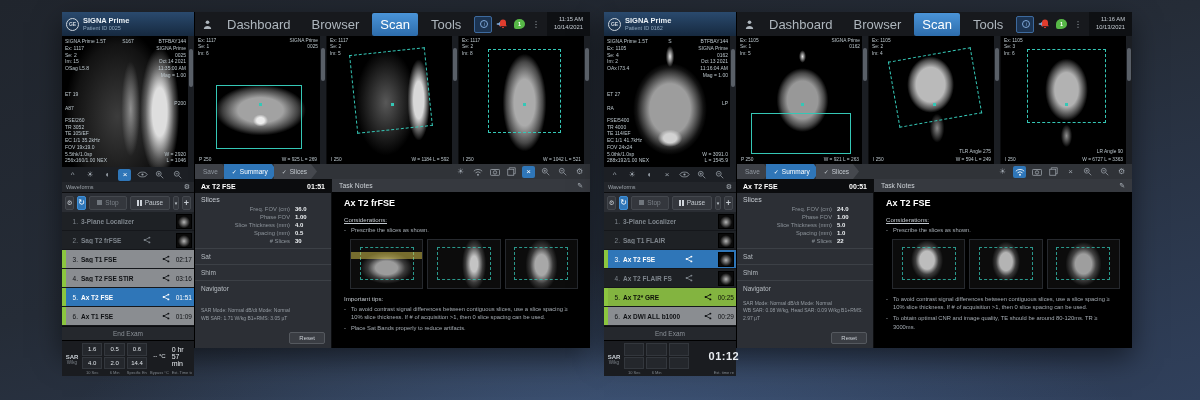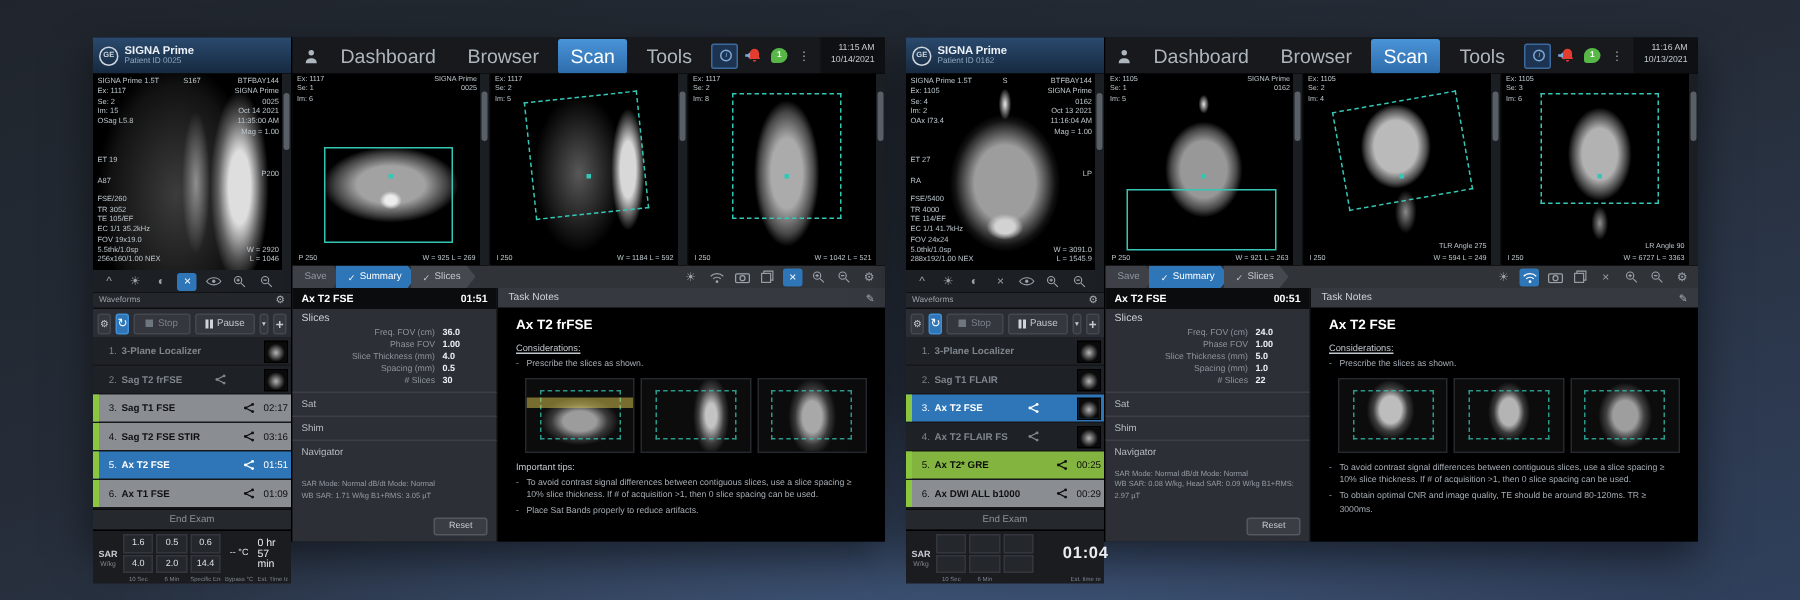--- a/index.html
+++ b/index.html
@@ -1,20 +1,20 @@
 <!DOCTYPE html>
 <html><head>
 <meta charset="utf-8">
 <style>
   html,body{margin:0;padding:0;background:#1c212a;}
   *{box-sizing:border-box;font-family:"Liberation Sans",sans-serif;}
   #stage{position:relative;width:1200px;height:400px;overflow:hidden;
     background:radial-gradient(900px 340px at 50% 118%,rgba(95,135,195,.45),rgba(0,0,0,0) 62%),
                linear-gradient(165deg,#20252d 0%,#252c37 45%,#30405c 100%);}
-  .screen{position:absolute;top:25px;width:528px;height:336px;display:flex;background:#101216;
+  .screen{position:absolute;top:12px;width:528px;height:336px;display:flex;background:#101216;
     box-shadow:0 10px 26px rgba(0,0,0,.5);}
   .screen-0{left:62px}.screen-1{left:604px}
 
   
   .leftcol{width:133px;display:flex;flex-direction:column;background:#15171b;border-right:1px solid #000;}
   .pt-header{height:24px;flex:none;display:flex;align-items:center;gap:4px;padding:0 4px;
     background:linear-gradient(180deg,#2a4a6e,#16293f);}
   .ge-logo{width:13px;height:13px;border:1.5px solid #cfd6dd;border-radius:50%;color:#cfd6dd;
     font-size:5px;display:flex;align-items:center;justify-content:center;font-weight:bold;flex:none}
   .pt-app{font-size:7.5px;color:#eaf0f5;font-weight:bold;line-height:1.1}
@@ -767,21 +767,21 @@
       <div class="scol">
         <span class="sbox"></span>
         <span class="sbox"></span>
         <span class="scap"></span>
       </div>
       <div class="scol t">
         <span class="sbox"></span>
         <span class="scap"></span>
       </div>
       <div class="scol t">
-        <span class="stime">01:04</span>
+        <span class="stime">01:12</span>
         <span class="scap">Est. time remaining</span>
       </div>
     </div>
   </div>
 
   <div class="main">
     <div class="topbar">
       <span class="tbi">
             <svg viewBox="0 0 12 12" width="11" height="11">
               <circle cx="6" cy="3.5" r="2" fill="#aeb6bd"></circle>

